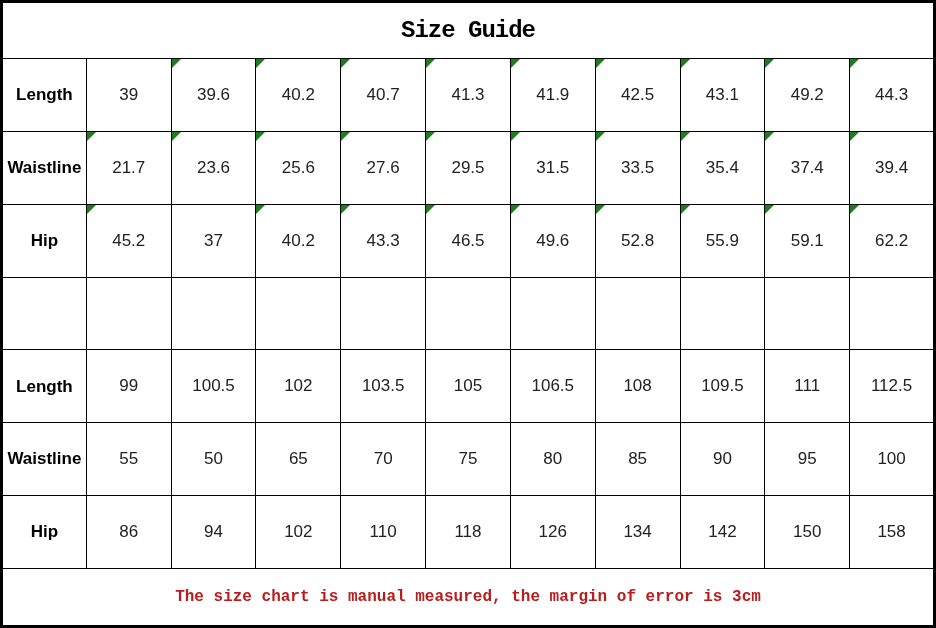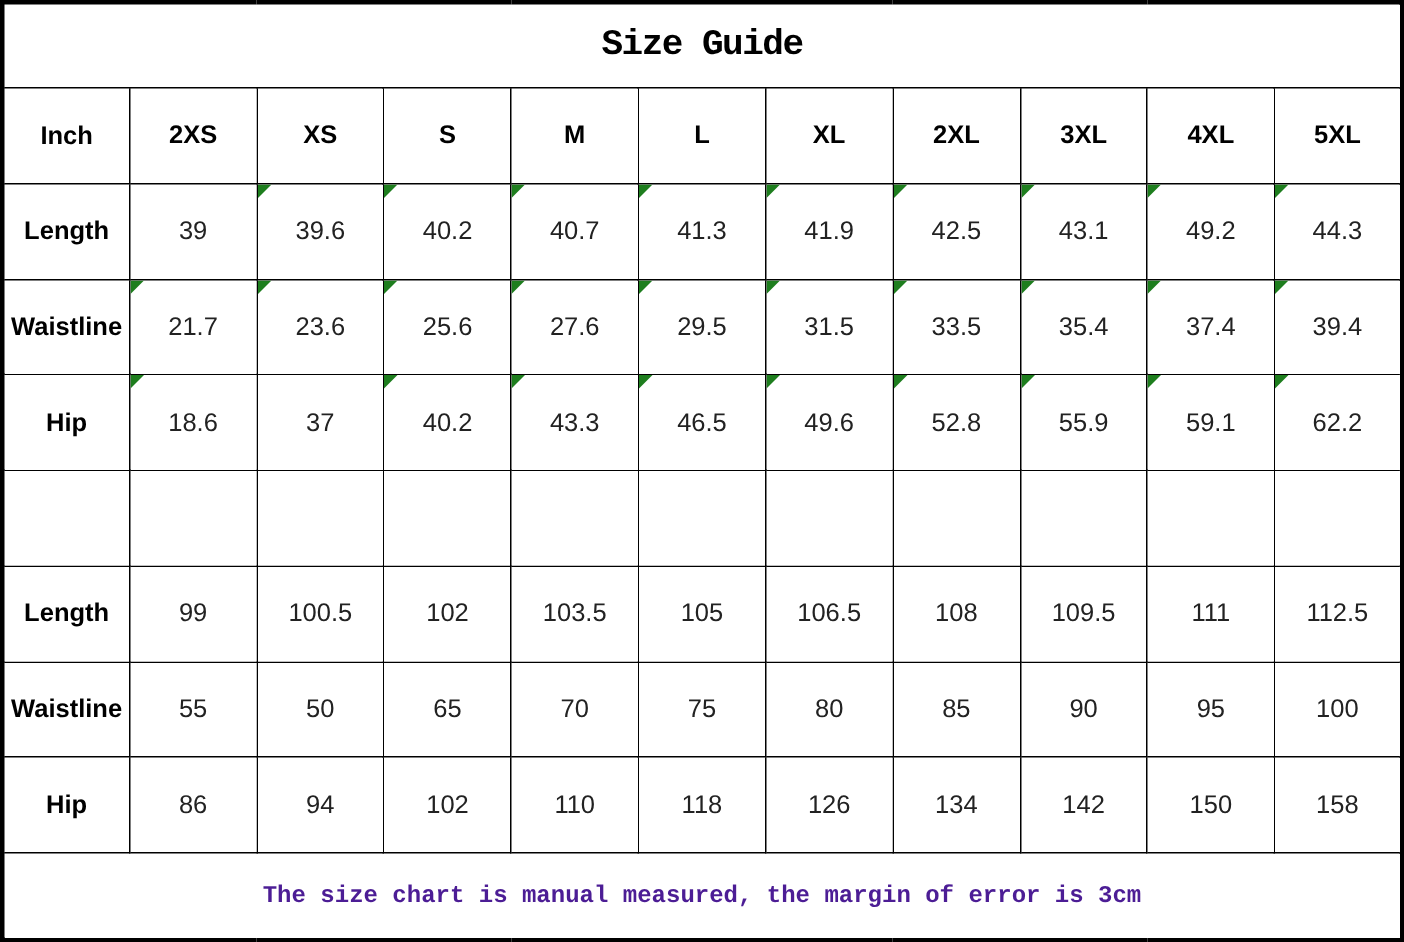--- a/index.html
+++ b/index.html
@@ -37,21 +37,21 @@
     font-family: "Liberation Mono", "DejaVu Sans Mono", monospace;
     font-weight: bold;
     font-size: 24px;
     letter-spacing: -1px;
     color: #000000;
   }
   .footer-cell {
     font-family: "Liberation Mono", "DejaVu Sans Mono", monospace;
     font-weight: bold;
     font-size: 16px;
-    color: #4c1d95;
+    color: #b91c1c;
   }
   .label-cell {
     font-family: "Liberation Sans", sans-serif;
     font-weight: bold;
     font-size: 17px;
     line-height: 1.15;
     color: #000000;
     word-break: break-all;
     padding: 0 1px;
   }
@@ -94,33 +94,20 @@
       <col style="width:9.0909%">
         <col style="width:9.0909%">
     </colgroup>
     <thead>
       <tr class="title-row">
         <td class="title-cell" colspan="11">Size Guide</td>
       </tr>
     </thead>
     <tbody id="grid-body">
 
-    <tr class="grid-row">
-          <td class="label-cell">Inch</td>
-          <td class="size-cell">2XS</td>
-          <td class="size-cell">XS</td>
-          <td class="size-cell">S</td>
-          <td class="size-cell">M</td>
-          <td class="size-cell">L</td>
-          <td class="size-cell">XL</td>
-          <td class="size-cell">2XL</td>
-          <td class="size-cell">3XL</td>
-          <td class="size-cell">4XL</td>
-          <td class="size-cell">5XL</td>
-        </tr>
         <tr class="grid-row">
           <td class="label-cell">Length</td>
           <td class="value-cell"><span>39</span></td>
           <td class="value-cell"><span class="flag-triangle" style="border-top-color: rgb(30, 126, 30);"></span><span>39.6</span></td>
           <td class="value-cell"><span class="flag-triangle" style="border-top-color: rgb(30, 126, 30);"></span><span>40.2</span></td>
           <td class="value-cell"><span class="flag-triangle" style="border-top-color: rgb(30, 126, 30);"></span><span>40.7</span></td>
           <td class="value-cell"><span class="flag-triangle" style="border-top-color: rgb(30, 126, 30);"></span><span>41.3</span></td>
           <td class="value-cell"><span class="flag-triangle" style="border-top-color: rgb(30, 126, 30);"></span><span>41.9</span></td>
           <td class="value-cell"><span class="flag-triangle" style="border-top-color: rgb(30, 126, 30);"></span><span>42.5</span></td>
           <td class="value-cell"><span class="flag-triangle" style="border-top-color: rgb(30, 126, 30);"></span><span>43.1</span></td>
@@ -135,21 +122,21 @@
           <td class="value-cell"><span class="flag-triangle" style="border-top-color: rgb(30, 126, 30);"></span><span>27.6</span></td>
           <td class="value-cell"><span class="flag-triangle" style="border-top-color: rgb(30, 126, 30);"></span><span>29.5</span></td>
           <td class="value-cell"><span class="flag-triangle" style="border-top-color: rgb(30, 126, 30);"></span><span>31.5</span></td>
           <td class="value-cell"><span class="flag-triangle" style="border-top-color: rgb(30, 126, 30);"></span><span>33.5</span></td>
           <td class="value-cell"><span class="flag-triangle" style="border-top-color: rgb(30, 126, 30);"></span><span>35.4</span></td>
           <td class="value-cell"><span class="flag-triangle" style="border-top-color: rgb(30, 126, 30);"></span><span>37.4</span></td>
           <td class="value-cell"><span class="flag-triangle" style="border-top-color: rgb(30, 126, 30);"></span><span>39.4</span></td>
         </tr>
         <tr class="grid-row">
           <td class="label-cell">Hip</td>
-          <td class="value-cell"><span class="flag-triangle" style="border-top-color: rgb(30, 126, 30);"></span><span>18.6</span></td>
+          <td class="value-cell"><span class="flag-triangle" style="border-top-color: rgb(30, 126, 30);"></span><span>45.2</span></td>
           <td class="value-cell"><span>37</span></td>
           <td class="value-cell"><span class="flag-triangle" style="border-top-color: rgb(30, 126, 30);"></span><span>40.2</span></td>
           <td class="value-cell"><span class="flag-triangle" style="border-top-color: rgb(30, 126, 30);"></span><span>43.3</span></td>
           <td class="value-cell"><span class="flag-triangle" style="border-top-color: rgb(30, 126, 30);"></span><span>46.5</span></td>
           <td class="value-cell"><span class="flag-triangle" style="border-top-color: rgb(30, 126, 30);"></span><span>49.6</span></td>
           <td class="value-cell"><span class="flag-triangle" style="border-top-color: rgb(30, 126, 30);"></span><span>52.8</span></td>
           <td class="value-cell"><span class="flag-triangle" style="border-top-color: rgb(30, 126, 30);"></span><span>55.9</span></td>
           <td class="value-cell"><span class="flag-triangle" style="border-top-color: rgb(30, 126, 30);"></span><span>59.1</span></td>
           <td class="value-cell"><span class="flag-triangle" style="border-top-color: rgb(30, 126, 30);"></span><span>62.2</span></td>
         </tr>

